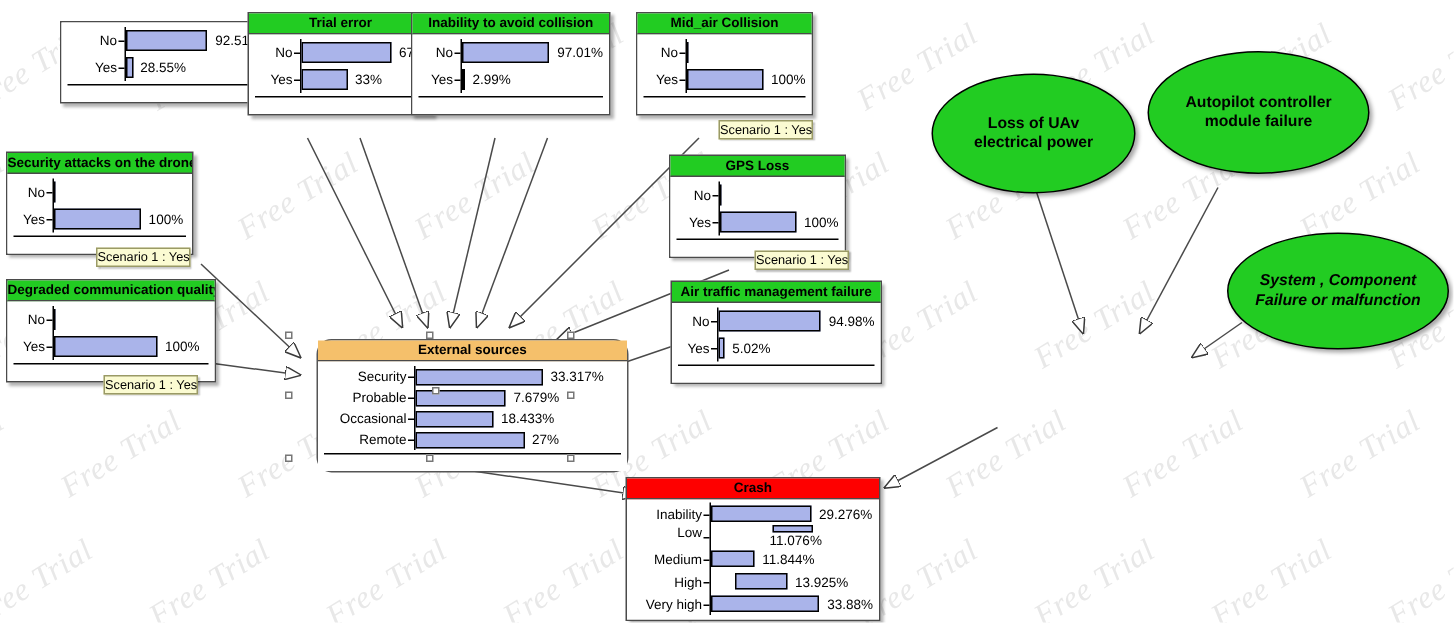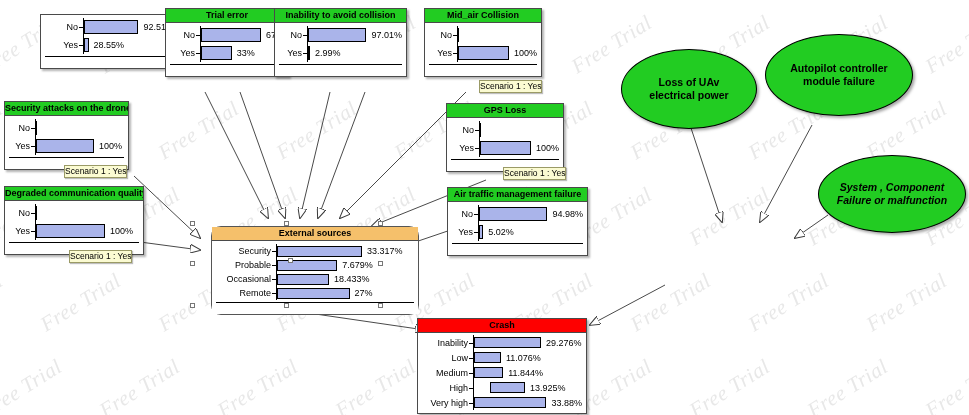--- a/index.html
+++ b/index.html
@@ -455,21 +455,21 @@
   <div class="node" style="left:417px;top:318px;width:170px;">
     <div class="node-header red">Crash</div>
     <div class="node-body" style="padding:2px 2px 3px 2px;">
       <div class="plot" style="margin-left:53px;">
         <div class="row" style="height:15px;">
           <span class="tick"></span>
           <span class="lbl">Inability</span>
           <span class="bar" style="width:62%;height:11px;"></span>
           <span class="val">29.276%</span>
         </div>
-        <div class="row" style="height:15px;">
+        <div class="row" style="height:15px;flex-direction:column;">
           <span class="tick"></span>
           <span class="lbl">Low</span>
           <span class="bar" style="width:25%;height:11px;"></span>
           <span class="val">11.076%</span>
         </div>
         <div class="row" style="height:15px;">
           <span class="tick"></span>
           <span class="lbl">Medium</span>
           <span class="bar" style="width:27%;height:11px;"></span>
           <span class="val">11.844%</span>

